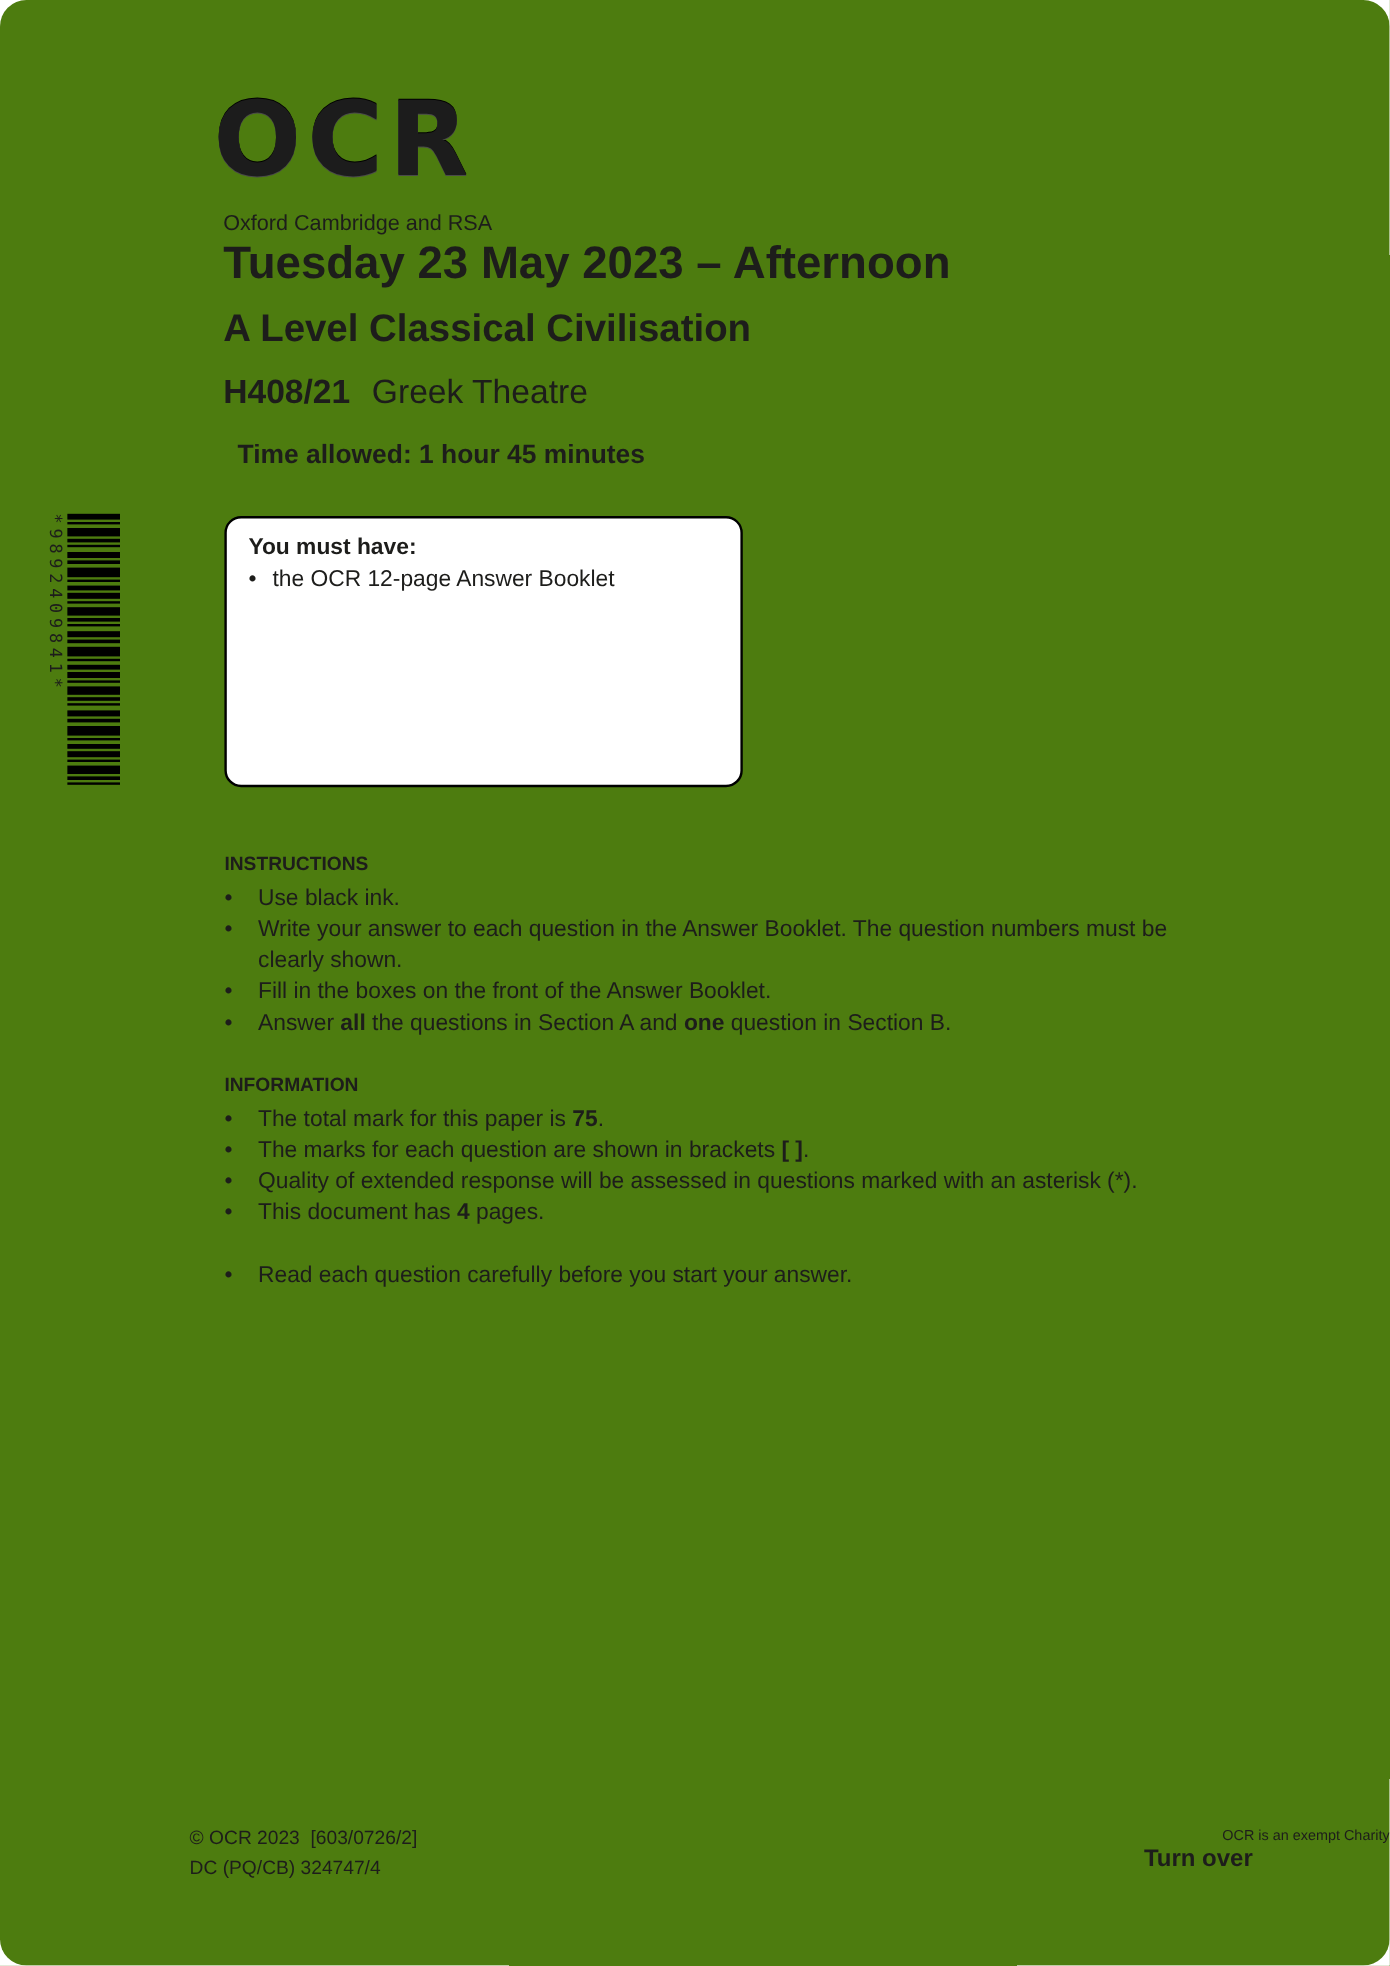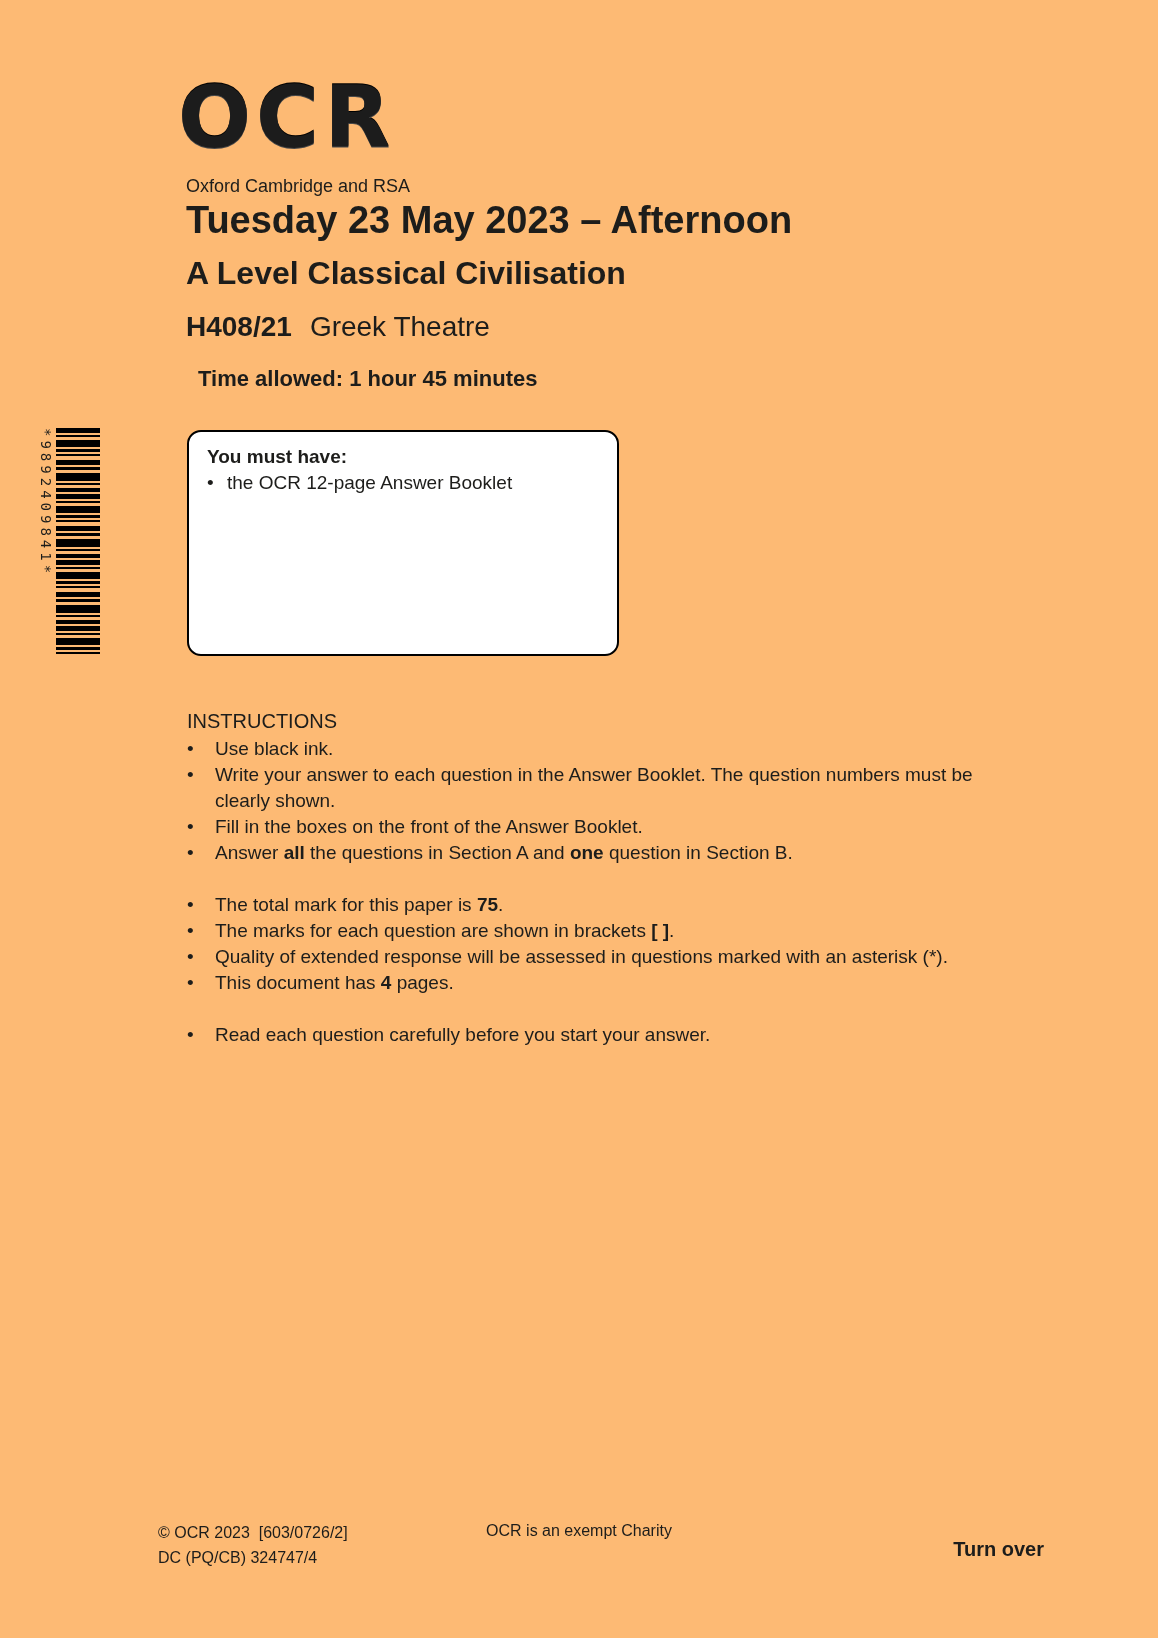--- a/index.html
+++ b/index.html
@@ -1,22 +1,23 @@
 <!DOCTYPE html>
 <html><head>
 <meta charset="utf-8">
 <style>
   html,body{margin:0;padding:0;background:#fff;}
   .page{
     position:relative;
     width:1158px;height:1638px;
-    background:#fdba74;
+    background:#4d7c0f;
     font-family:"Liberation Sans",sans-serif;
     color:#1d1d1b;
     overflow:hidden;
+    border-radius:22px;
   }
   
   .logo{position:absolute;left:178px;top:74px;}
   .logo-ocr{
     display:block;
     font-family:"DejaVu Sans",sans-serif;
     font-weight:bold;
     font-size:86px;line-height:1;
     letter-spacing:5px;
     color:#1c1c1c;
@@ -54,25 +55,25 @@
   .must-have-heading{margin:0;font-size:19px;line-height:26px;font-weight:bold;}
   
   ul.blist{list-style:none;margin:0;padding:0;}
   ul.blist li{display:flex;font-size:19px;line-height:26px;}
   ul.blist .dot{flex:0 0 28px;}
   .must-have ul.blist .dot{flex:0 0 20px;}
   ul.blist .btxt b{font-weight:bold;}
   
   .sections{position:absolute;left:187px;top:708px;width:833px;}
   .sections section + section{margin-top:26px;}
-  .sections h4{margin:0 0 2px 0;font-size:20px;line-height:26px;font-weight:normal;}
+  .sections h4{margin:0 0 2px 0;font-size:16px;line-height:26px;font-weight:bold;}
   
   .footer-left{position:absolute;left:158px;top:1520px;font-size:16px;line-height:25px;}
   .footer-left span{display:block;}
-  .footer-center{position:absolute;left:0;top:1522px;width:1158px;text-align:center;font-size:16px;}
+  .footer-center{position:absolute;left:0;top:1522px;width:1158px;text-align:right;font-size:12px;}
   .footer-right{position:absolute;right:114px;top:1538px;font-size:20px;font-weight:bold;}
 </style>
 </head>
 <body>
 
 <div class="page">
 
   <div class="logo">
     <span class="logo-ocr">OCR</span>
     <span class="logo-tagline">Oxford Cambridge and RSA</span>
@@ -152,20 +153,21 @@
             <span class="dot">•</span>
             <span class="btxt"><span>Fill in the boxes on the front of the Answer Booklet.</span></span>
           </li>
           <li>
             <span class="dot">•</span>
             <span class="btxt"><span>Answer </span><b>all</b><span> the questions in Section A and </span><b>one</b><span> question in Section B.</span></span>
           </li>
         </ul>
       </section>
       <section>
+        <h4>INFORMATION</h4>
         <ul class="blist">
           <li>
             <span class="dot">•</span>
             <span class="btxt"><span>The total mark for this paper is </span><b>75</b><span>.</span></span>
           </li>
           <li>
             <span class="dot">•</span>
             <span class="btxt"><span>The marks for each question are shown in brackets </span><b>[&nbsp;]</b><span>.</span></span>
           </li>
           <li>

